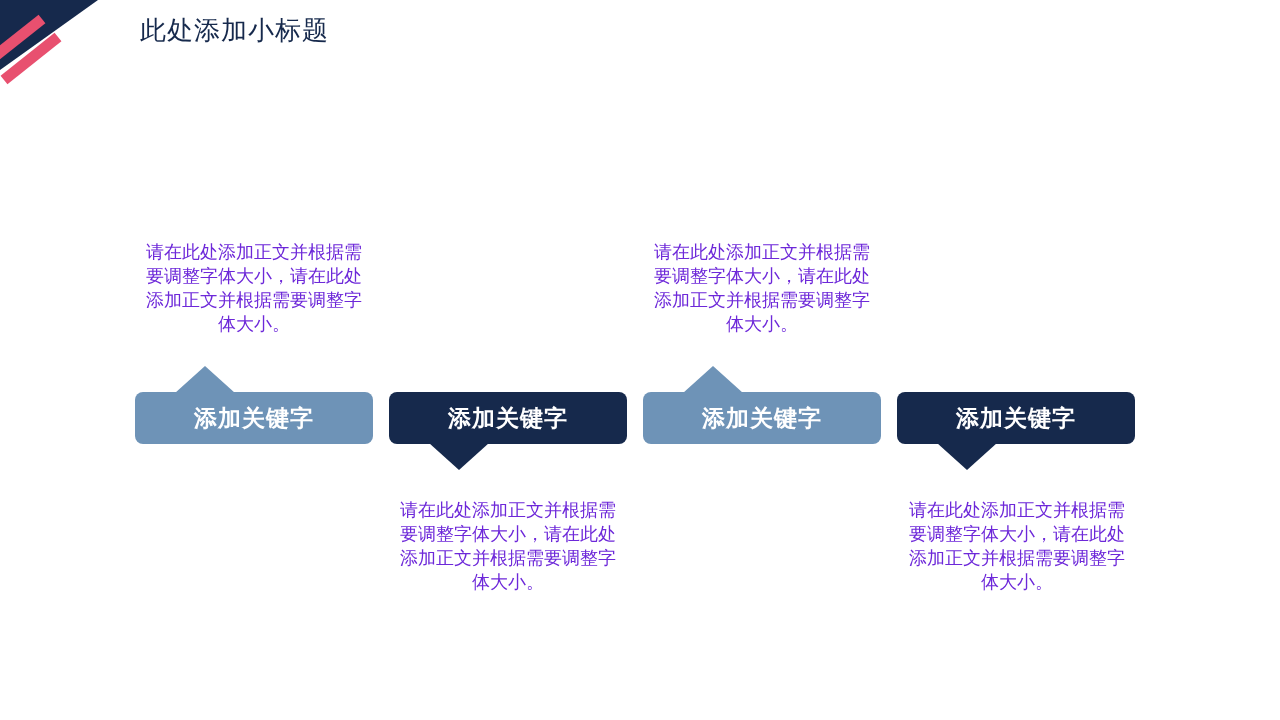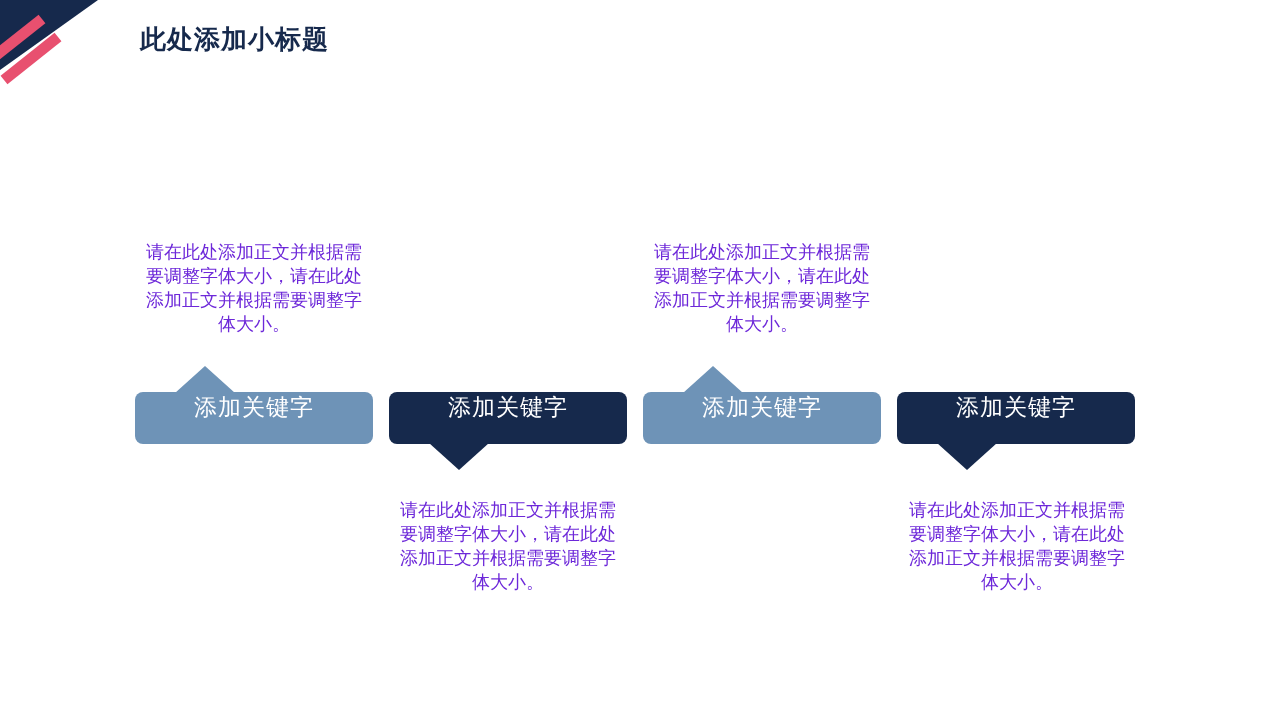--- a/index.html
+++ b/index.html
@@ -19,23 +19,23 @@
     position: absolute;
     top: 0; left: 0;
     width: 140px; height: 110px;
     pointer-events: none;
   }
 
   
   .title {
     position: absolute;
     left: 140px;
-    top: 22px;
+    top: 13px;
     font-size: 26px;
-    font-weight: bold;
+    font-weight: normal;
     color: #16294c;
     letter-spacing: 1px;
     white-space: nowrap;
   }
 
   
   .text-block {
     position: absolute;
     width: 232px;
     font-size: 18px;
@@ -56,24 +56,25 @@
     top: 392px;
     display: flex;
     gap: 16px;
   }
   .keyword-box {
     position: relative;
     width: 238px;
     height: 52px;
     border-radius: 8px;
     display: flex;
+    align-items: center;
     justify-content: center;
     color: #ffffff;
     font-size: 23px;
-    font-weight: normal;
+    font-weight: bold;
     letter-spacing: 1px;
   }
   .keyword-box.light { background: #6e93b7; }
   .keyword-box.dark  { background: #16294c; }
 
   .pointer {
     position: absolute;
     left: 40px;
     width: 0;
     height: 0;

